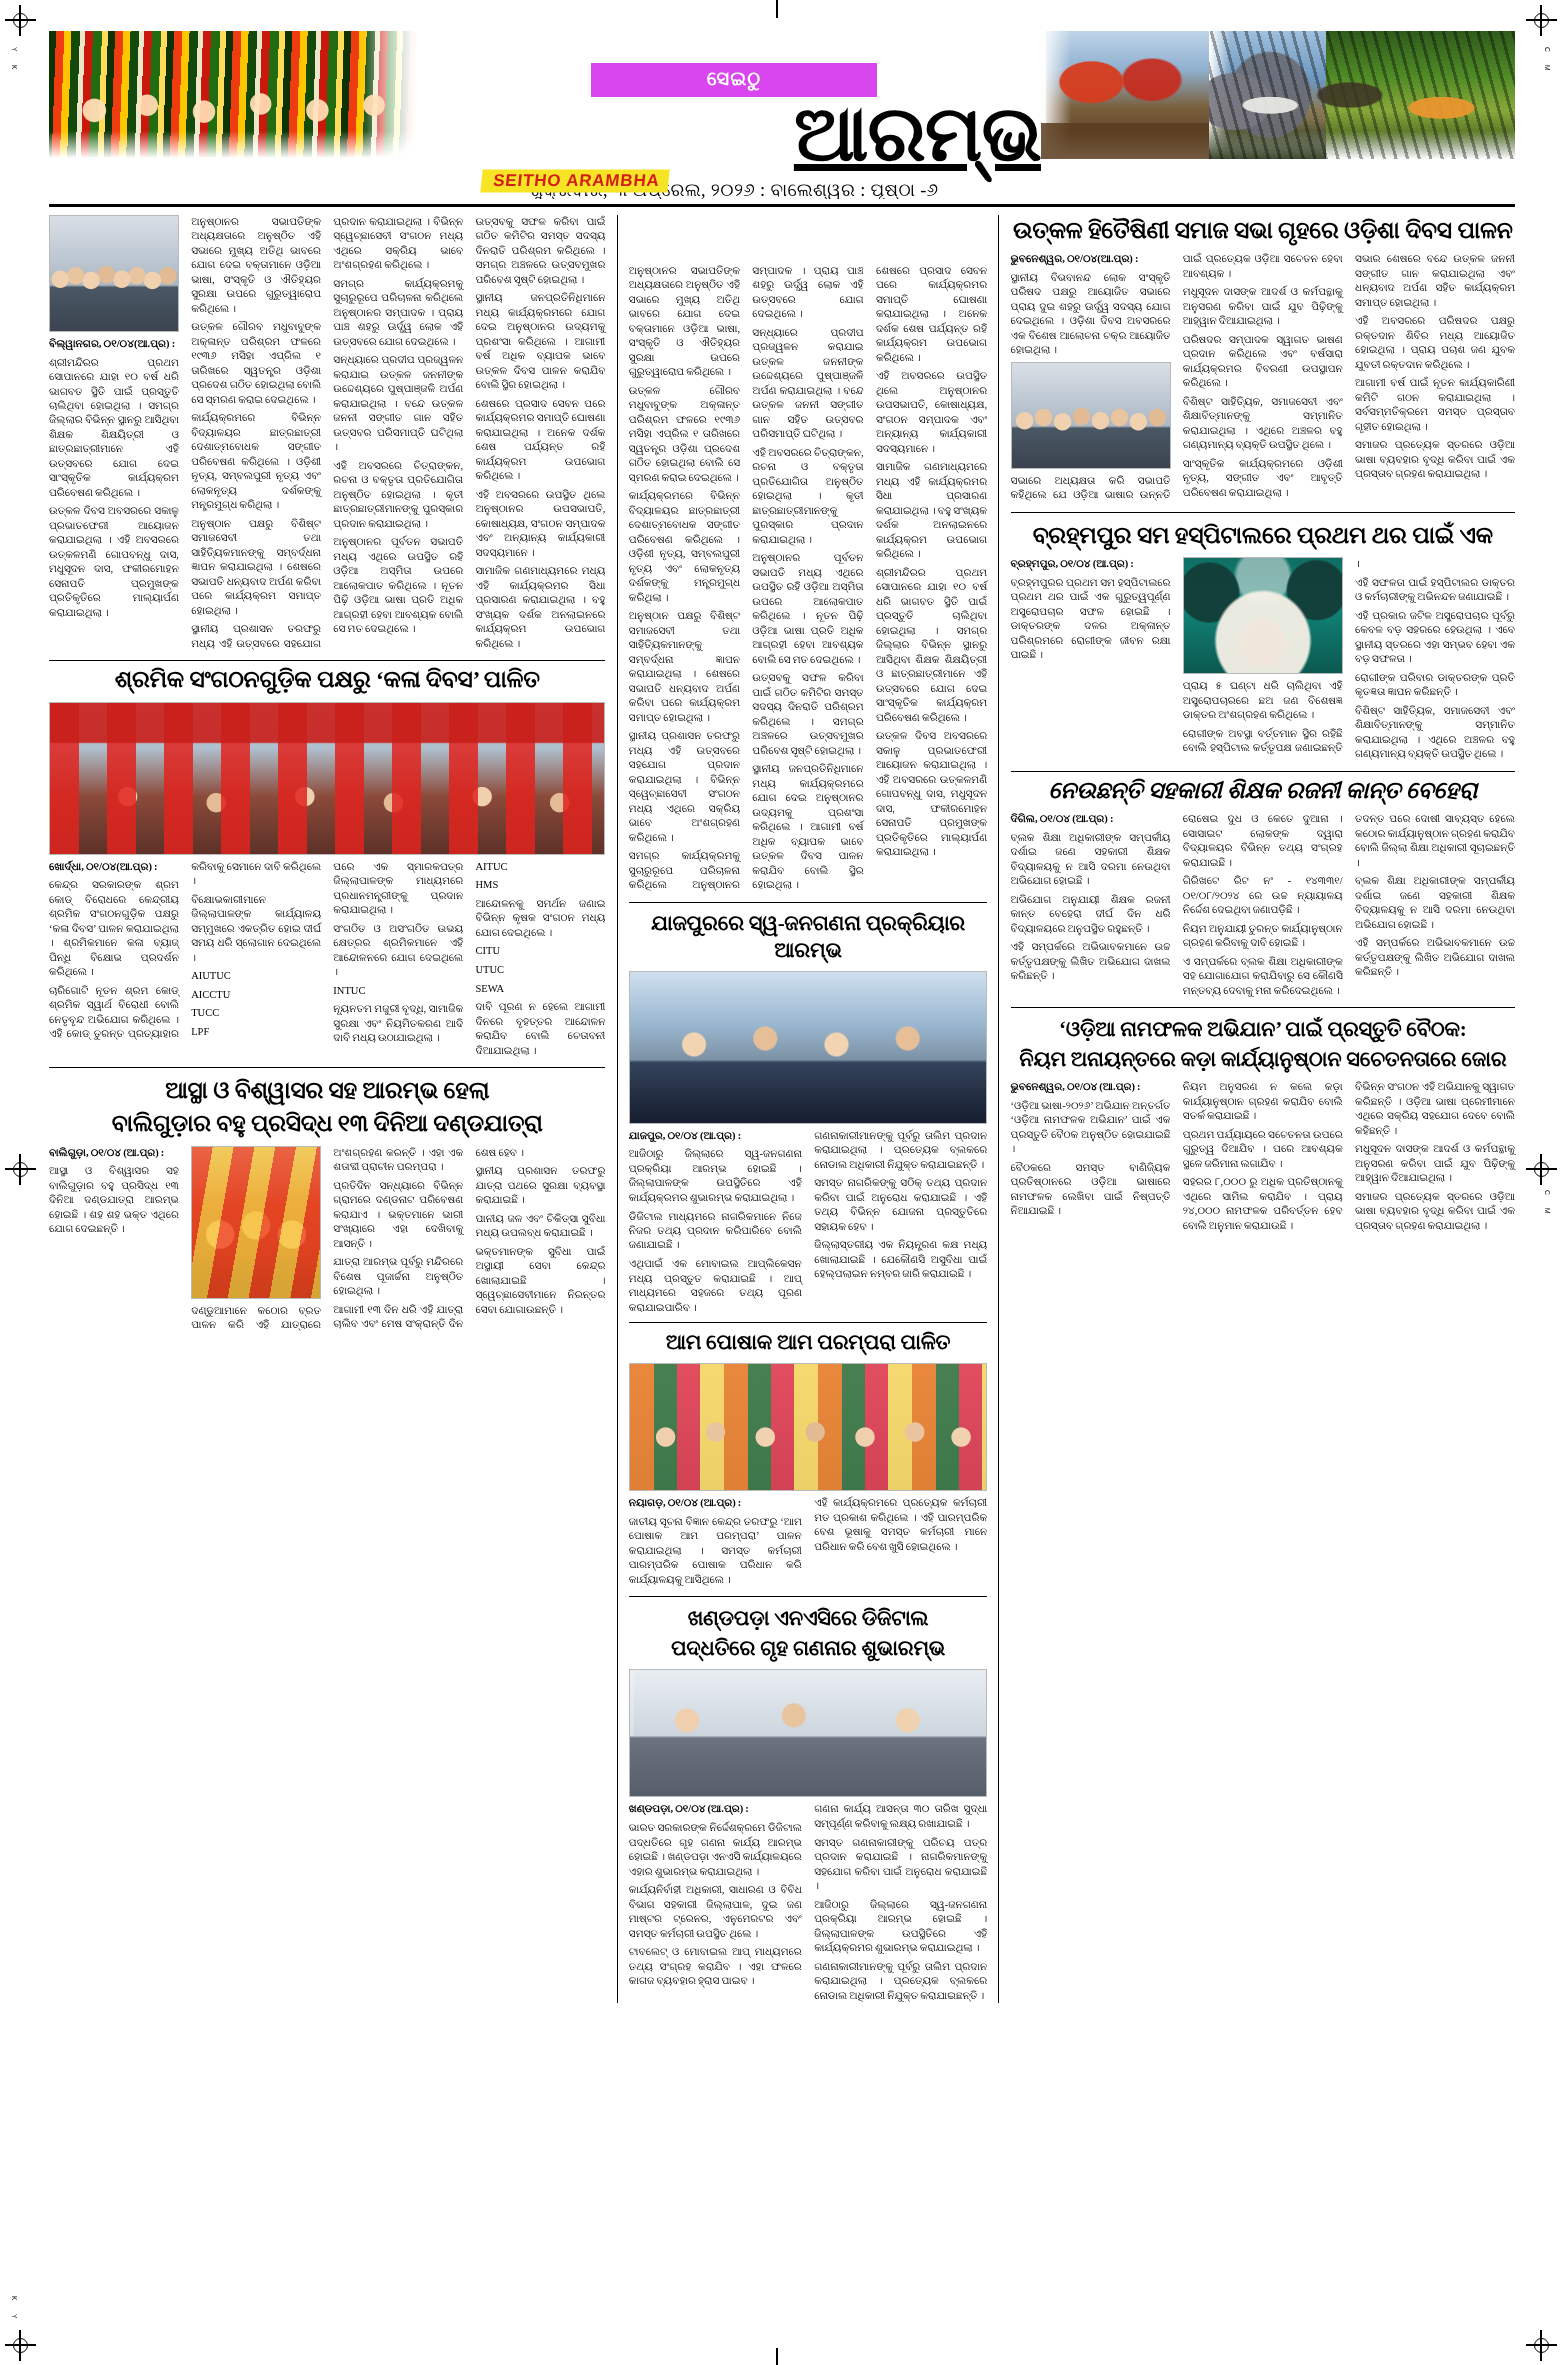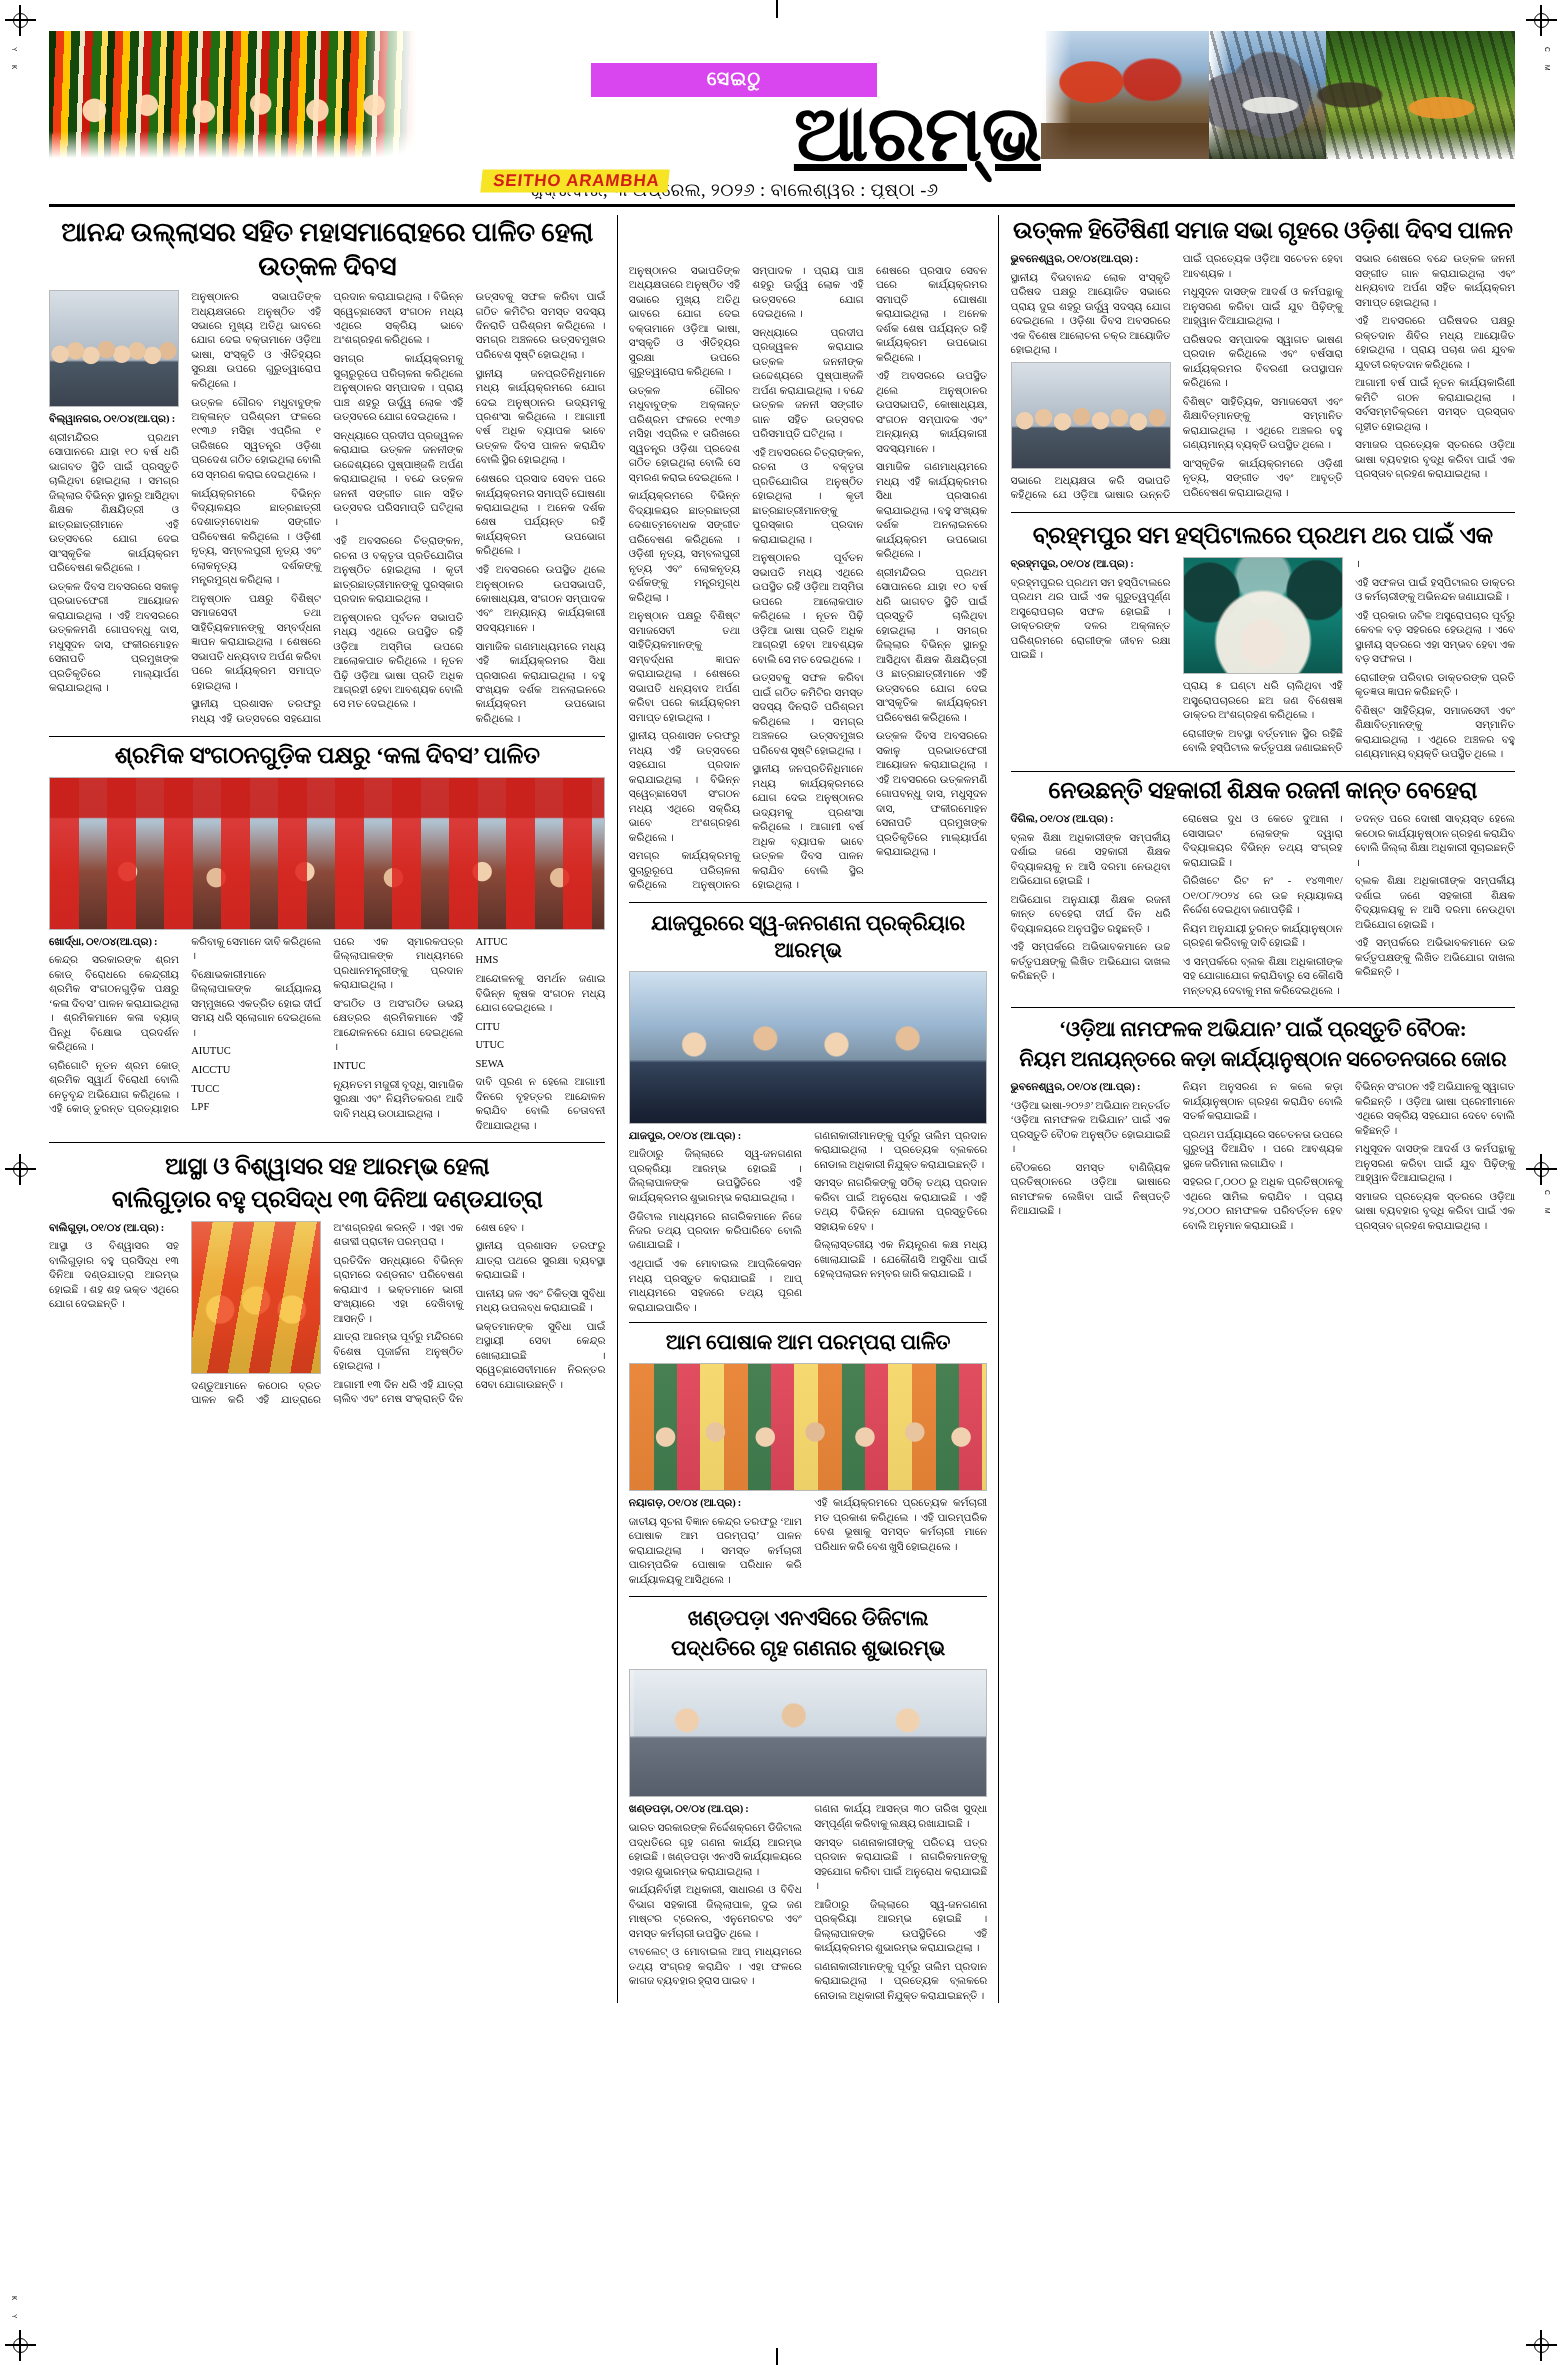--- a/index.html
+++ b/index.html
@@ -367,21 +367,20 @@
     </div>
   </div>
 
   <div class="rule-thick"></div>
 
   <div class="grid">
 
     <div class="col colA">
 
       <article>
-        <h1 class="hl">ଆନନ୍ଦ ଉଲ୍ଲାସର ସହିତ ମହାସମାରୋହରେ ପାଳିତ ହେଲା ଉତ୍କଳ ଦିବସ</h1>
         <div class="body-cols c4">
           <figure style="break-inside:avoid;">
             <div class="imgbox photo ph-group" style="height:117px;"></div>
           </figure>
           <p class="lead">ବିଲ୍ୱାନଗର, ୦୧/୦୪(ଆ.ପ୍ର) :</p>
           <p>ଶ୍ରୀମନ୍ଦିରର ପ୍ରଥମ ସୋପାନରେ ଯାହା ୧୦ ବର୍ଷ ଧରି ଭାଗବତ ସ୍ଥିତି ପାଇଁ ପ୍ରସ୍ତୁତି ଚାଲିଥିବା ହୋଇଥିଲା । ସମଗ୍ର ଜିଲ୍ଲାର ବିଭିନ୍ନ ସ୍ଥାନରୁ ଆସିଥିବା ଶିକ୍ଷକ ଶିକ୍ଷୟିତ୍ରୀ ଓ ଛାତ୍ରଛାତ୍ରୀମାନେ ଏହି ଉତ୍ସବରେ ଯୋଗ ଦେଇ ସାଂସ୍କୃତିକ କାର୍ଯ୍ୟକ୍ରମ ପରିବେଷଣ କରିଥିଲେ ।</p>
           <p>ଉତ୍କଳ ଦିବସ ଅବସରରେ ସକାଳୁ ପ୍ରଭାତଫେରୀ ଆୟୋଜନ କରାଯାଇଥିଲା । ଏହି ଅବସରରେ ଉତ୍କଳମଣି ଗୋପବନ୍ଧୁ ଦାସ, ମଧୁସୂଦନ ଦାସ, ଫକୀରମୋହନ ସେନାପତି ପ୍ରମୁଖଙ୍କ ପ୍ରତିକୃତିରେ ମାଲ୍ୟାର୍ପଣ କରାଯାଇଥିଲା ।</p>
           <p>ଅନୁଷ୍ଠାନର ସଭାପତିଙ୍କ ଅଧ୍ୟକ୍ଷତାରେ ଅନୁଷ୍ଠିତ ଏହି ସଭାରେ ମୁଖ୍ୟ ଅତିଥି ଭାବରେ ଯୋଗ ଦେଇ ବକ୍ତାମାନେ ଓଡ଼ିଆ ଭାଷା, ସଂସ୍କୃତି ଓ ଐତିହ୍ୟର ସୁରକ୍ଷା ଉପରେ ଗୁରୁତ୍ୱାରୋପ କରିଥିଲେ ।</p>
           <p>ଉତ୍କଳ ଗୌରବ ମଧୁବାବୁଙ୍କ ଅକ୍ଳାନ୍ତ ପରିଶ୍ରମ ଫଳରେ ୧୯୩୬ ମସିହା ଏପ୍ରିଲ ୧ ତାରିଖରେ ସ୍ୱତନ୍ତ୍ର ଓଡ଼ିଶା ପ୍ରଦେଶ ଗଠିତ ହୋଇଥିଲା ବୋଲି ସେ ସ୍ମରଣ କରାଇ ଦେଇଥିଲେ ।</p>
           <p>କାର୍ଯ୍ୟକ୍ରମରେ ବିଭିନ୍ନ ବିଦ୍ୟାଳୟର ଛାତ୍ରଛାତ୍ରୀ ଦେଶାତ୍ମବୋଧକ ସଙ୍ଗୀତ ପରିବେଷଣ କରିଥିଲେ । ଓଡ଼ିଶୀ ନୃତ୍ୟ, ସମ୍ବଲପୁରୀ ନୃତ୍ୟ ଏବଂ ଲୋକନୃତ୍ୟ ଦର୍ଶକଙ୍କୁ ମନ୍ତ୍ରମୁଗ୍ଧ କରିଥିଲା ।</p>
@@ -562,21 +561,21 @@
           <p>ଏହି ସଫଳତା ପାଇଁ ହସ୍ପିଟାଲର ଡାକ୍ତର ଓ କର୍ମଚାରୀଙ୍କୁ ଅଭିନନ୍ଦନ ଜଣାଯାଇଛି ।</p>
           <p>ଏହି ପ୍ରକାର ଜଟିଳ ଅସ୍ତ୍ରୋପଚାର ପୂର୍ବରୁ କେବଳ ବଡ଼ ସହରରେ ହେଉଥିଲା । ଏବେ ସ୍ଥାନୀୟ ସ୍ତରରେ ଏହା ସମ୍ଭବ ହେବା ଏକ ବଡ଼ ସଫଳତା ।</p>
           <p>ରୋଗୀଙ୍କ ପରିବାର ଡାକ୍ତରଙ୍କ ପ୍ରତି କୃତଜ୍ଞତା ଜ୍ଞାପନ କରିଛନ୍ତି ।</p>
           <p>ବିଶିଷ୍ଟ ସାହିତ୍ୟିକ, ସମାଜସେବୀ ଏବଂ ଶିକ୍ଷାବିତ୍‌ମାନଙ୍କୁ ସମ୍ମାନିତ କରାଯାଇଥିଲା । ଏଥିରେ ଅଞ୍ଚଳର ବହୁ ଗଣ୍ୟମାନ୍ୟ ବ୍ୟକ୍ତି ଉପସ୍ଥିତ ଥିଲେ ।</p>
         </div>
       </article>
 
       <hr class="hr">
 
       <article>
-        <h2 class="hl" style="margin-top:-4.1px;">ନେଉଛନ୍ତି ସହକାରୀ ଶିକ୍ଷକ ରଜନୀ କାନ୍ତ ବେହେରା</h2>
+        <h2 class="hl" style="margin-top:-4.1px;font-style:italic;">ନେଉଛନ୍ତି ସହକାରୀ ଶିକ୍ଷକ ରଜନୀ କାନ୍ତ ବେହେରା</h2>
         <div class="body-cols c3">
           <p class="lead">ଦିଗିଲ, ୦୧/୦୪ (ଆ.ପ୍ର) :</p>
           <p>ବ୍ଲକ ଶିକ୍ଷା ଅଧିକାରୀଙ୍କ ସମ୍ପର୍କୀୟ ଦର୍ଶାଇ ଜଣେ ସହକାରୀ ଶିକ୍ଷକ ବିଦ୍ୟାଳୟକୁ ନ ଆସି ଦରମା ନେଉଥିବା ଅଭିଯୋଗ ହୋଇଛି ।</p>
           <p>ଅଭିଯୋଗ ଅନୁଯାୟୀ ଶିକ୍ଷକ ରଜନୀ କାନ୍ତ ବେହେରା ଦୀର୍ଘ ଦିନ ଧରି ବିଦ୍ୟାଳୟରେ ଅନୁପସ୍ଥିତ ରହୁଛନ୍ତି ।</p>
           <p>ଏହି ସମ୍ପର୍କରେ ଅଭିଭାବକମାନେ ଉଚ୍ଚ କର୍ତ୍ତୃପକ୍ଷଙ୍କୁ ଲିଖିତ ଅଭିଯୋଗ ଦାଖଲ କରିଛନ୍ତି ।</p>
           <p>ରୋଷେଇ ଦୁଧ ଓ କେତେ ଦୁଆନା । ସୋସାଇଟ ଲୋକଙ୍କ ଦ୍ୱାରା ବିଦ୍ୟାଳୟର ବିଭିନ୍ନ ତଥ୍ୟ ସଂଗ୍ରହ କରାଯାଇଛି ।</p>
           <p>ଗିରିଖଟେ ରିଟ ନଂ - ୧୪୩୩୧/ ୦୧/୦୮/୨୦୨୪ ରେ ଉଚ୍ଚ ନ୍ୟାୟାଳୟ ନିର୍ଦ୍ଦେଶ ଦେଇଥିବା ଜଣାପଡ଼ିଛି ।</p>
           <p>ନିୟମ ଅନୁଯାୟୀ ତୁରନ୍ତ କାର୍ଯ୍ୟାନୁଷ୍ଠାନ ଗ୍ରହଣ କରିବାକୁ ଦାବି ହୋଇଛି ।</p>
           <p>ଏ ସମ୍ପର୍କରେ ବ୍ଲକ ଶିକ୍ଷା ଅଧିକାରୀଙ୍କ ସହ ଯୋଗାଯୋଗ କରାଯିବାରୁ ସେ କୌଣସି ମନ୍ତବ୍ୟ ଦେବାକୁ ମନା କରିଦେଇଥିଲେ ।</p>
           <p>ତଦନ୍ତ ପରେ ଦୋଷୀ ସାବ୍ୟସ୍ତ ହେଲେ କଠୋର କାର୍ଯ୍ୟାନୁଷ୍ଠାନ ଗ୍ରହଣ କରାଯିବ ବୋଲି ଜିଲ୍ଲା ଶିକ୍ଷା ଅଧିକାରୀ ସୂଚାଇଛନ୍ତି ।</p>

